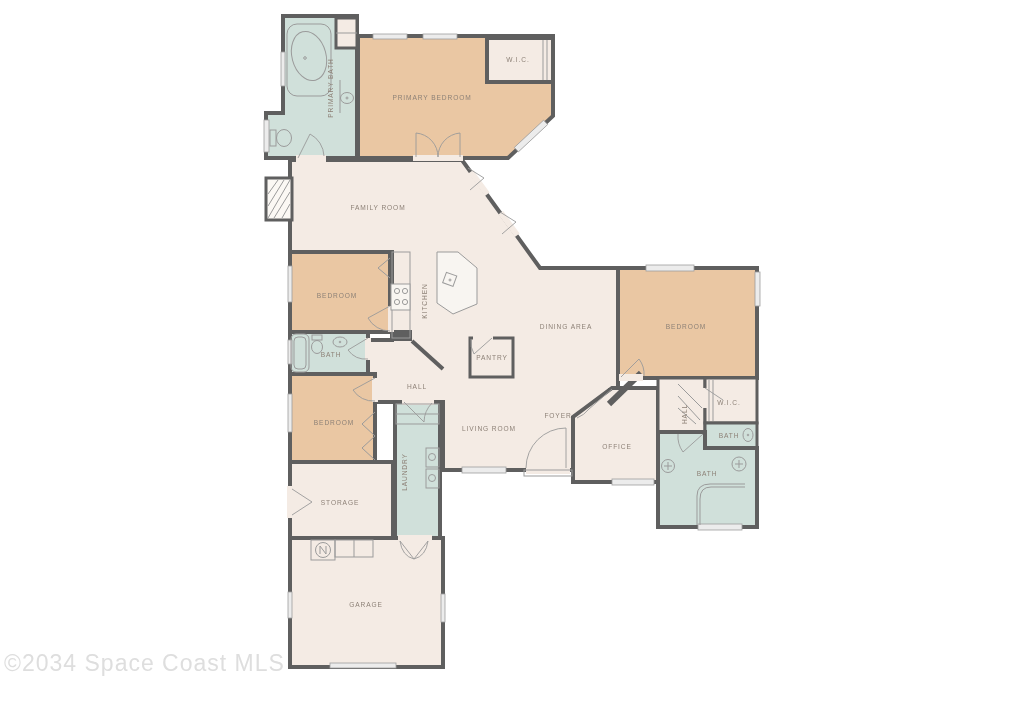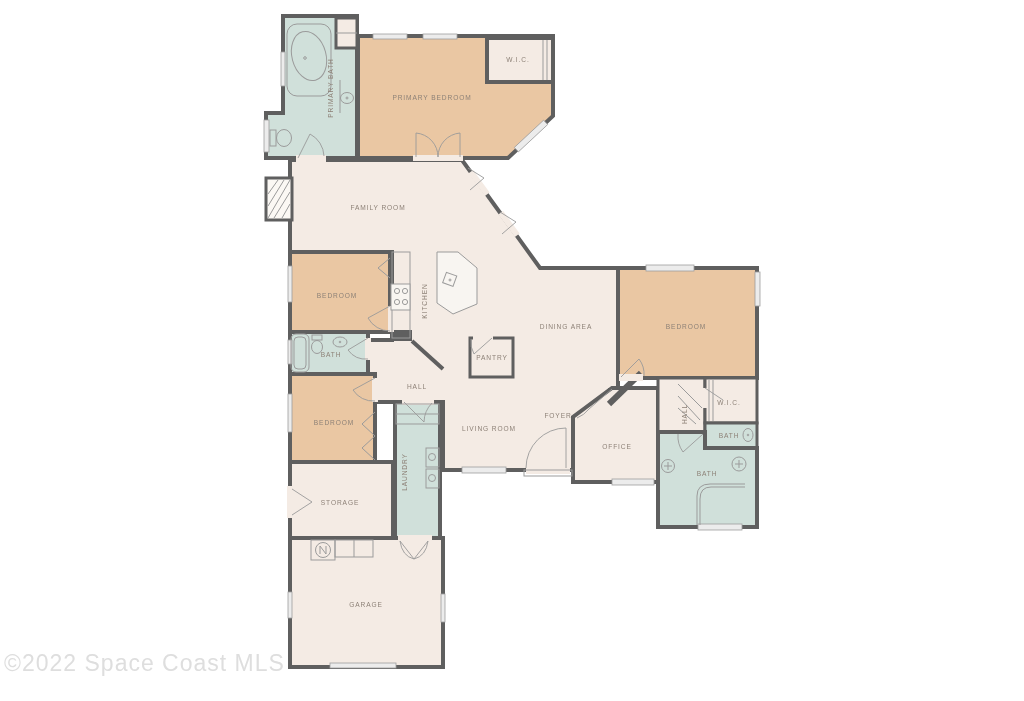--- a/index.html
+++ b/index.html
@@ -251,14 +251,14 @@
     <text class="lbl" x="617" y="449">OFFICE</text>
     <text class="lbl" x="687" y="414" transform="rotate(-90 687 414)">HALL</text>
     <text class="lbl" x="729" y="405">W.I.C.</text>
     <text class="lbl" x="729" y="438">BATH</text>
     <text class="lbl" x="707" y="476">BATH</text>
     <text class="lbl" x="340" y="505">STORAGE</text>
     <text class="lbl" x="366" y="607">GARAGE</text>
   </g>
 </svg>
 
-<div class="watermark">©2022 Space Coast MLS</div>
+<div class="watermark">©2034 Space Coast MLS</div>
 </div>
 
 </body></html>

